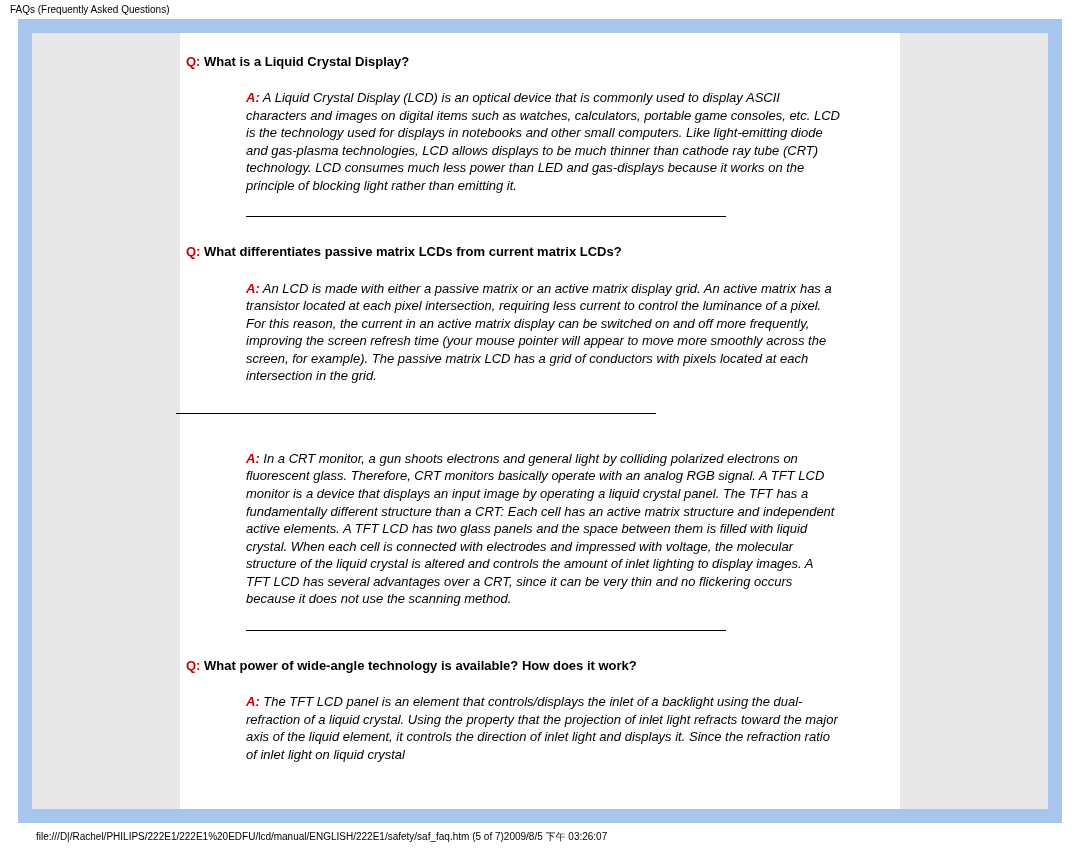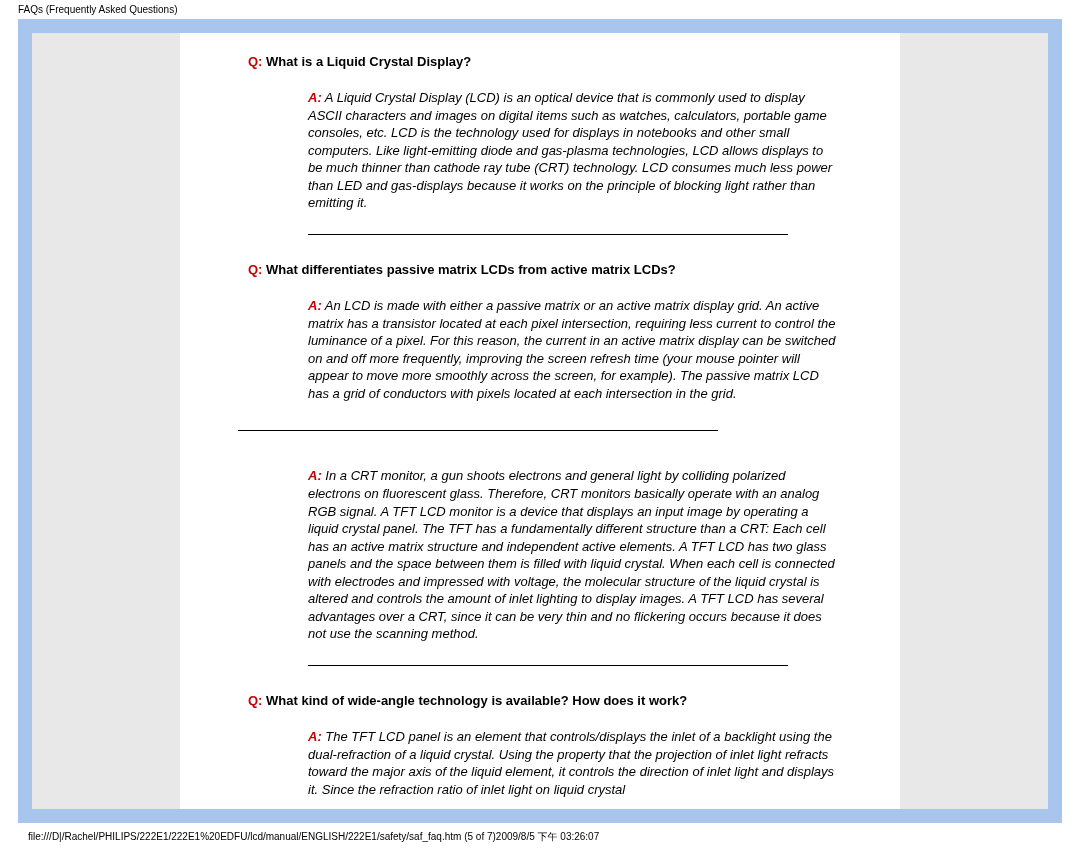--- a/index.html
+++ b/index.html
@@ -4,43 +4,42 @@
 <style>
   * { box-sizing: border-box; margin: 0; padding: 0; }
   html, body { width: 1080px; height: 848px; overflow: hidden; }
   body {
     font-family: Arial, Helvetica, sans-serif;
     background: #ffffff;
     font-size: 13px;
     color: #000;
   }
   .header-bar {
-    padding: 4px 10px 4px 18px;
+    padding: 4px 10px 4px 10px;
     font-size: 10px;
     color: #000;
   }
   .outer-frame {
     margin: 0 18px;
     border: 14px solid #a8c5ed;
     background: #e8e8e8;
     height: 804px;
     overflow: hidden;
     position: relative;
   }
   .page {
     background: #ffffff;
     margin: 0 auto;
     width: 720px;
     min-height: 100%;
     padding: 20px 0 0 0;
     position: relative;
   }
   .faq-block {
-    padding: 0 60px 0 112px;
-    margin-left: 16px;
+    padding: 0 60px 0 66px;
   }
   .q-line {
     font-weight: bold;
     font-size: 13px;
     line-height: 1.4;
     margin-bottom: 18px;
     margin-left: -60px;
   }
   .q-prefix {
     color: #c80000;
@@ -64,21 +63,21 @@
   }
   .hr-alt {
     border: none;
     border-top: 1px solid #000;
     margin: 28px 0 36px 0;
     width: 480px;
     margin-left: -70px;
   }
   .footer-path {
     position: absolute;
-    left: 28px;
+    left: 36px;
     bottom: 4px;
     font-size: 10px;
     color: #000;
     white-space: nowrap;
   }
 </style>
 </head>
 <body>
 
 <div class="header-bar">FAQs (Frequently Asked Questions)</div>
@@ -91,38 +90,38 @@
         <span class="q-prefix">Q:</span><span> What is a Liquid Crystal Display?</span>
       </div>
       <div class="answer">
         <span class="a-prefix">A:</span><span> A Liquid Crystal Display (LCD) is an optical device that is commonly used to display ASCII characters and images on digital items such as watches, calculators, portable game consoles, etc. LCD is the technology used for displays in notebooks and other small computers. Like light-emitting diode and gas-plasma technologies, LCD allows displays to be much thinner than cathode ray tube (CRT) technology. LCD consumes much less power than LED and gas-displays because it works on the principle of blocking light rather than emitting it.</span>
       </div>
       <hr class="hr">
     </div>
 
     <div class="faq-block">
       <div class="q-line">
-        <span class="q-prefix">Q:</span><span> What differentiates passive matrix LCDs from active matrix LCDs?</span>
+        <span class="q-prefix">Q:</span><span> What differentiates passive matrix LCDs from current matrix LCDs?</span>
       </div>
       <div class="answer">
         <span class="a-prefix">A:</span><span> An LCD is made with either a passive matrix or an active matrix display grid. An active matrix has a transistor located at each pixel intersection, requiring less current to control the luminance of a pixel. For this reason, the current in an active matrix display can be switched on and off more frequently, improving the screen refresh time (your mouse pointer will appear to move more smoothly across the screen, for example). The passive matrix LCD has a grid of conductors with pixels located at each intersection in the grid.</span>
       </div>
       <hr class="hr-alt">
     </div>
 
     <div class="faq-block">
       <div class="answer">
         <span class="a-prefix">A:</span><span> In a CRT monitor, a gun shoots electrons and general light by colliding polarized electrons on fluorescent glass. Therefore, CRT monitors basically operate with an analog RGB signal. A TFT LCD monitor is a device that displays an input image by operating a liquid crystal panel. The TFT has a fundamentally different structure than a CRT: Each cell has an active matrix structure and independent active elements. A TFT LCD has two glass panels and the space between them is filled with liquid crystal. When each cell is connected with electrodes and impressed with voltage, the molecular structure of the liquid crystal is altered and controls the amount of inlet lighting to display images. A TFT LCD has several advantages over a CRT, since it can be very thin and no flickering occurs because it does not use the scanning method.</span>
       </div>
       <hr class="hr">
     </div>
 
     <div class="faq-block">
       <div class="q-line">
-        <span class="q-prefix">Q:</span><span> What kind of wide-angle technology is available? How does it work?</span>
+        <span class="q-prefix">Q:</span><span> What power of wide-angle technology is available? How does it work?</span>
       </div>
       <div class="answer">
         <span class="a-prefix">A:</span><span> The TFT LCD panel is an element that controls/displays the inlet of a backlight using the dual-refraction of a liquid crystal. Using the property that the projection of inlet light refracts toward the major axis of the liquid element, it controls the direction of inlet light and displays it. Since the refraction ratio of inlet light on liquid crystal</span>
       </div>
     </div>
 
   </div>
 </div>
 
 <div class="footer-path">file:///D|/Rachel/PHILIPS/222E1/222E1%20EDFU/lcd/manual/ENGLISH/222E1/safety/saf_faq.htm (5 of 7)2009/8/5 下午 03:26:07</div>

